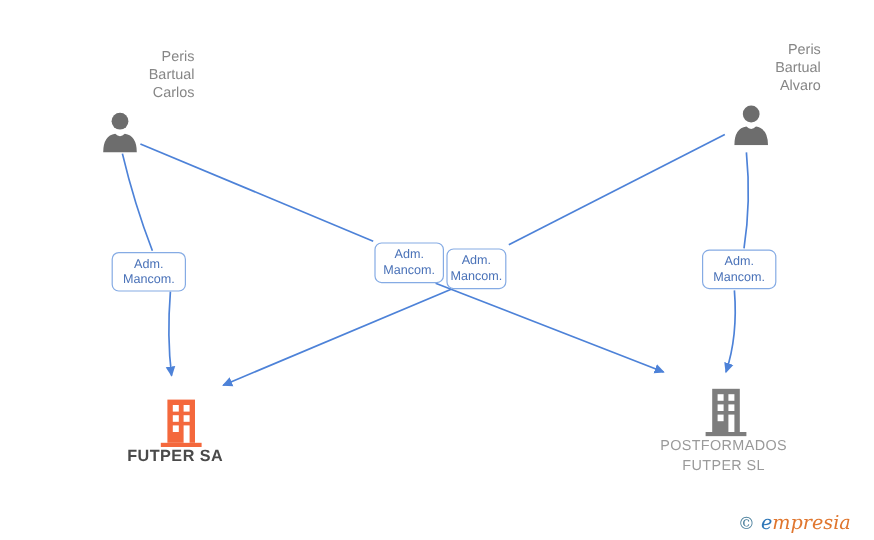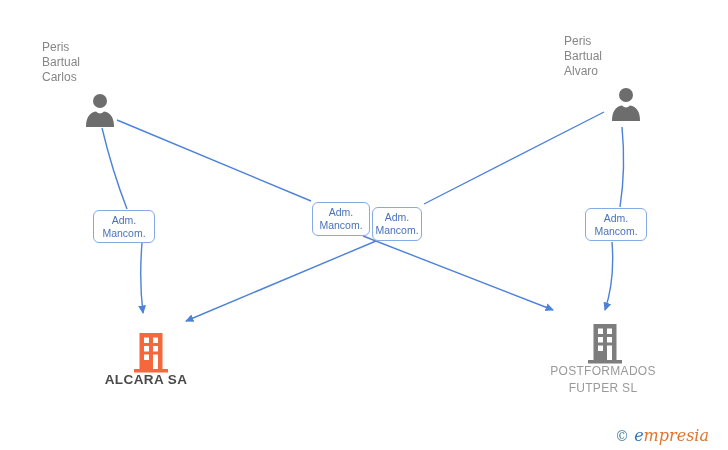--- a/index.html
+++ b/index.html
@@ -4,21 +4,21 @@
 <style>
   html,body{margin:0;padding:0;background:#ffffff;}
   .canvas{
     position:relative;width:728px;height:450px;background:#ffffff;overflow:hidden;
     font-family:"Liberation Sans", sans-serif;
   }
   .edges{position:absolute;left:0;top:0;width:728px;height:450px;}
   .edge{stroke:#4d82d8;stroke-width:1.4;fill:none;}
 
   .person-label{
-    position:absolute;text-align:left;color:#868686;
+    position:absolute;text-align:right;color:#868686;
     font-size:12px;line-height:15px;white-space:pre-line;
   }
   .person-icon{position:absolute;}
   .person-icon .silhouette{fill:#6d6d6d;}
 
   .rel-box{
     position:absolute;background:#ffffff;border:1.5px solid #85abe4;border-radius:6px;
     display:flex;align-items:center;justify-content:center;text-align:center;
     color:#4a72b8;font-size:10.5px;line-height:13px;white-space:pre-line;
     box-sizing:border-box;
@@ -95,21 +95,21 @@
   <svg class="company-icon highlight" style="left:133px;top:332px;" width="36" height="41" viewBox="0 0 36 41">
     <rect class="solid" x="6.5" y="1" width="23" height="36"></rect>
     <rect class="solid" x="1" y="37" width="34" height="3.5"></rect>
     <rect x="11" y="5.5" width="5" height="5.5" fill="#ffffff"></rect>
     <rect x="20" y="5.5" width="5" height="5.5" fill="#ffffff"></rect>
     <rect x="11" y="14" width="5" height="5.5" fill="#ffffff"></rect>
     <rect x="20" y="14" width="5" height="5.5" fill="#ffffff"></rect>
     <rect x="11" y="22.5" width="5" height="5.5" fill="#ffffff"></rect>
     <rect x="20" y="22.5" width="5" height="14.5" fill="#ffffff"></rect>
   </svg>
-  <div class="company-label highlight" style="left:86px;top:372px;width:120px;">ALCARA SA</div>
+  <div class="company-label highlight" style="left:86px;top:372px;width:120px;">FUTPER SA</div>
 
   <svg class="company-icon muted" style="left:587px;top:323px;" width="36" height="41" viewBox="0 0 36 41">
     <rect class="solid" x="6.5" y="1" width="23" height="36"></rect>
     <rect class="solid" x="1" y="37" width="34" height="3.5"></rect>
     <rect x="11" y="5.5" width="5" height="5.5" fill="#ffffff"></rect>
     <rect x="20" y="5.5" width="5" height="5.5" fill="#ffffff"></rect>
     <rect x="11" y="14" width="5" height="5.5" fill="#ffffff"></rect>
     <rect x="20" y="14" width="5" height="5.5" fill="#ffffff"></rect>
     <rect x="11" y="22.5" width="5" height="5.5" fill="#ffffff"></rect>
     <rect x="20" y="22.5" width="5" height="14.5" fill="#ffffff"></rect>

